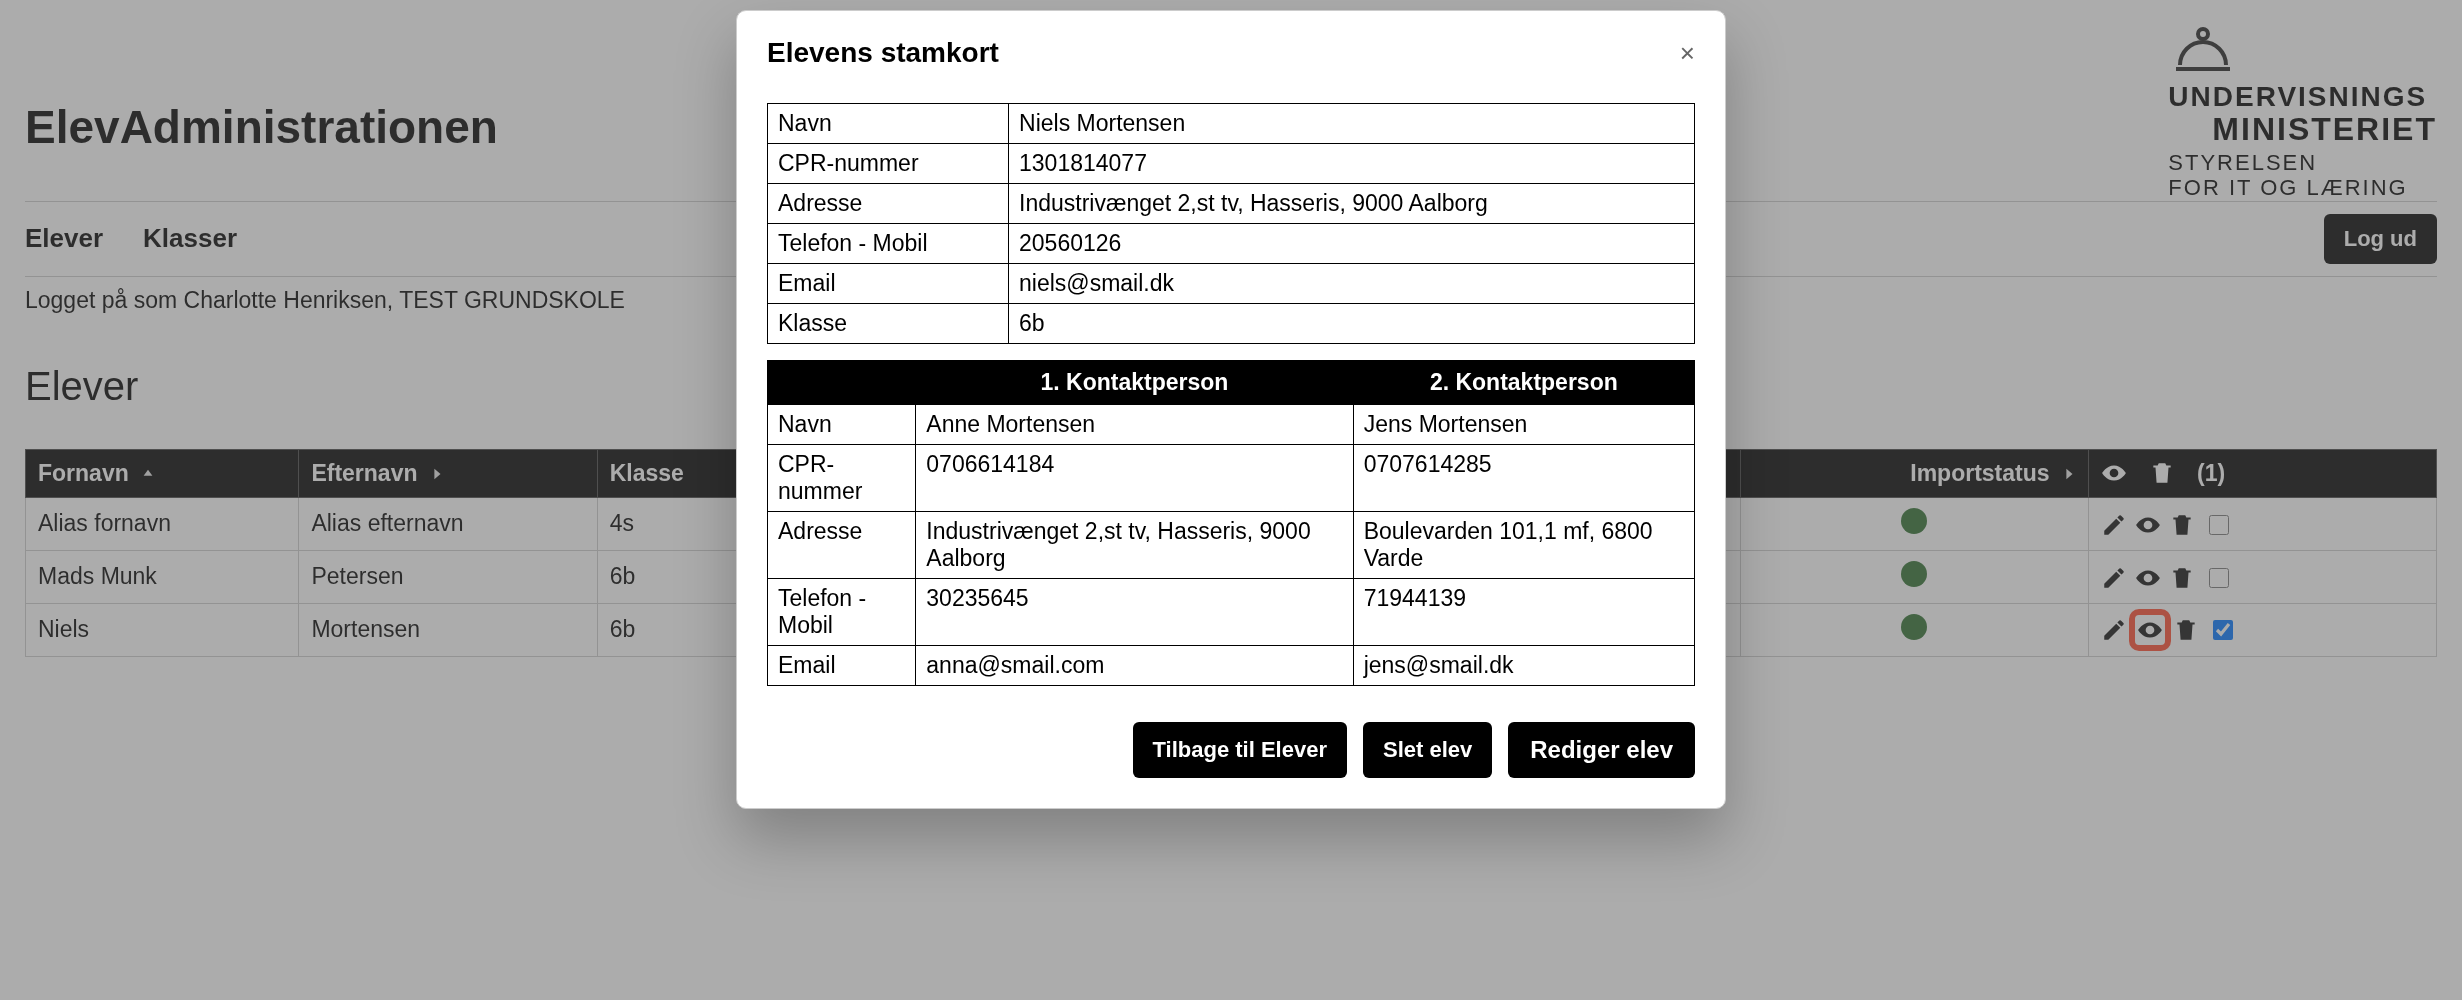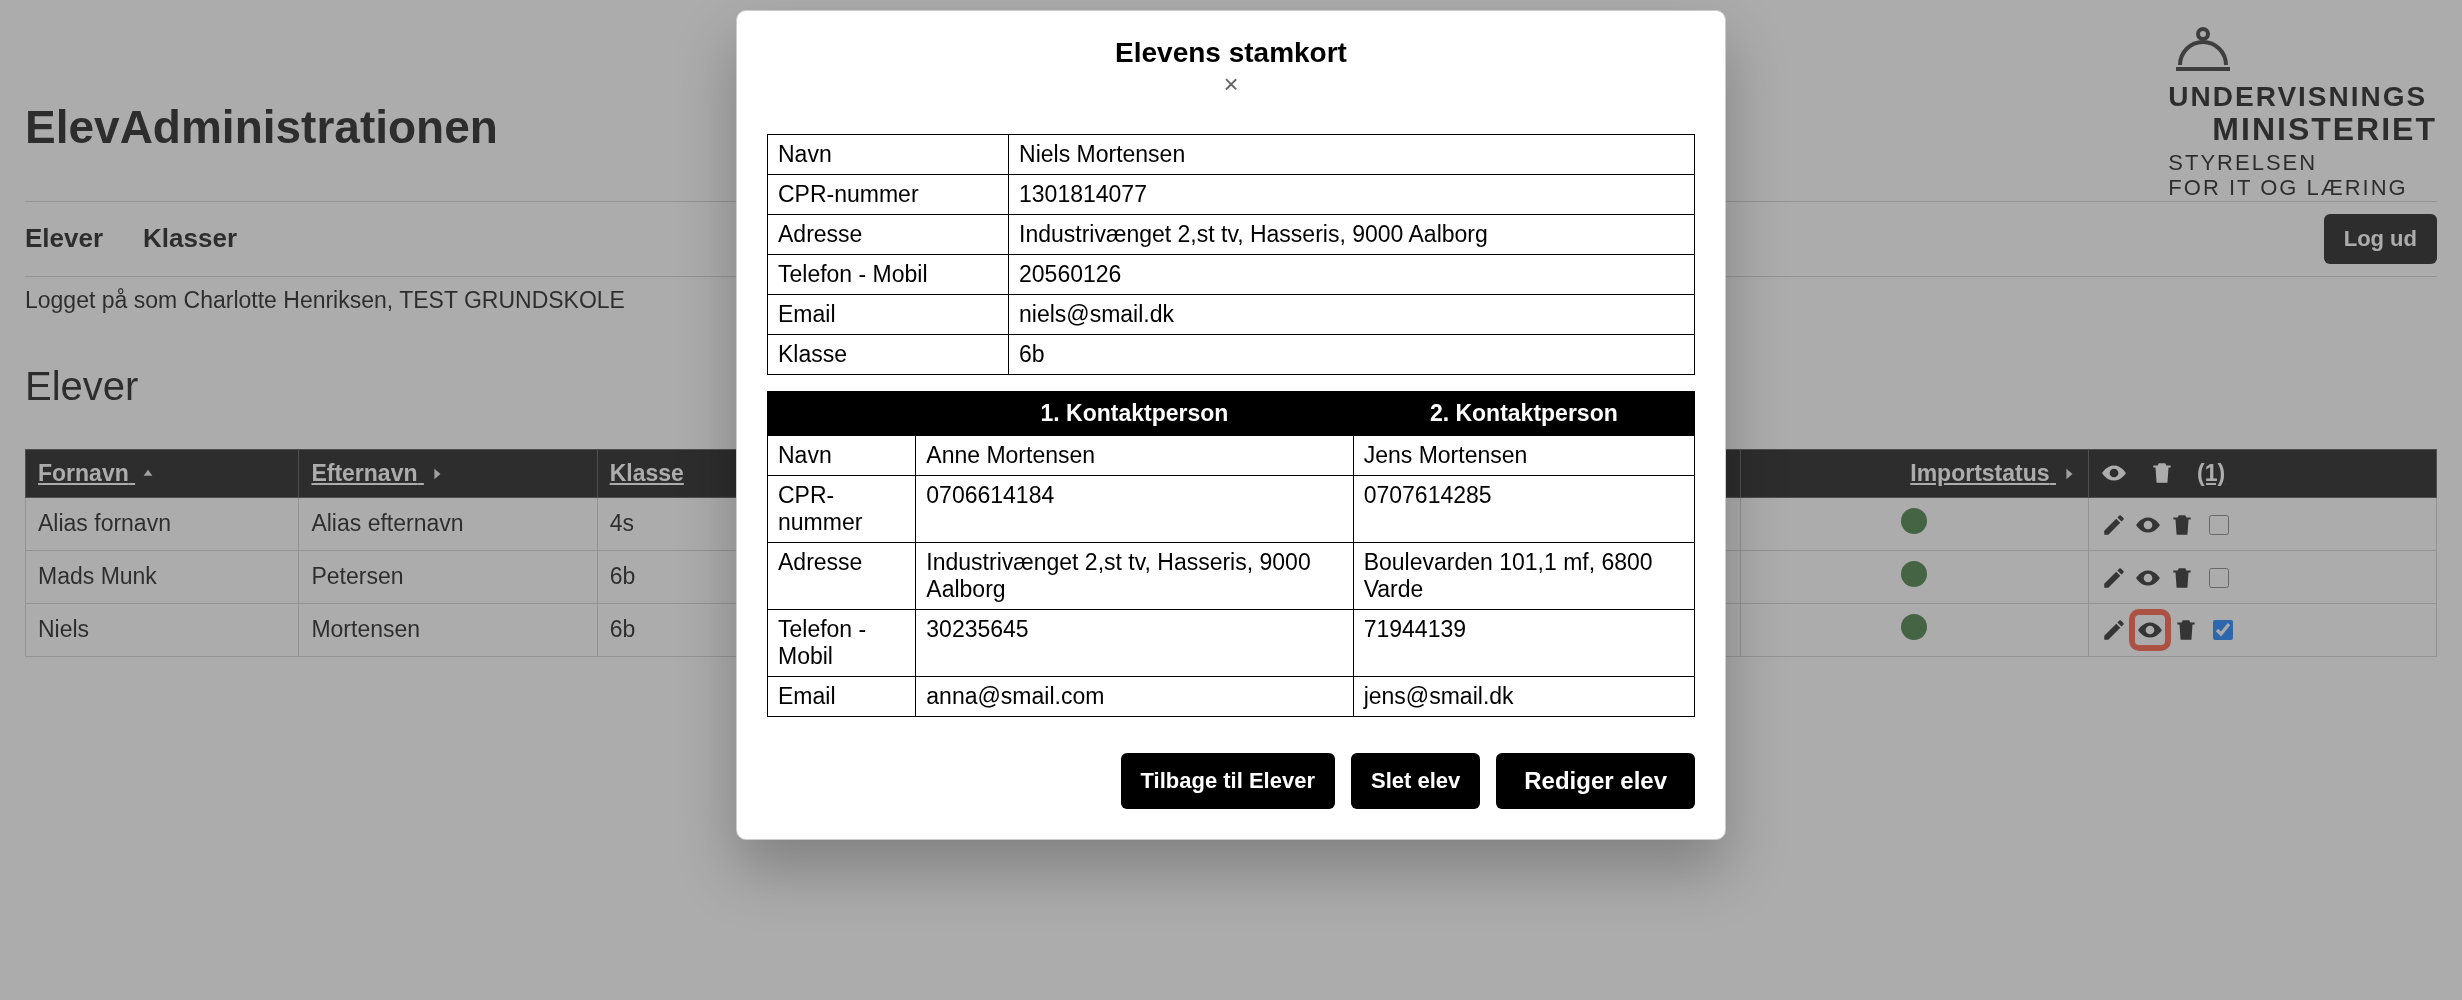--- a/index.html
+++ b/index.html
@@ -91,21 +91,20 @@
       border-collapse: collapse;
       font-size: 23px;
     }
     table.students th {
       background: #000;
       color: #fff;
       text-align: left;
       padding: 10px 12px;
       border: 1px solid #444;
       font-weight: 700;
-      text-decoration: underline;
     }
     table.students td {
       border: 1px solid #ccc;
       padding: 10px 12px;
       vertical-align: middle;
     }
     table.students th .sort-icon { margin-left: 6px; opacity: .9; }
 
     .col-fornavn   { width: 11%; }
     .col-efternavn { width: 12%; }
@@ -159,21 +158,20 @@
       border-radius: 10px;
       box-shadow: 0 30px 60px rgba(0,0,0,.25);
       padding: 26px 30px 30px 30px;
     }
 
     .modal-header {
       display: flex;
       justify-content: space-between;
       align-items: center;
       margin-bottom: 34px;
-      flex-direction: column;
     }
     .modal-title { font-size: 28px; font-weight: 700; }
     .modal-close {
       font-size: 26px; color: #666; cursor: pointer;
       background: none; border: none;
     }
 
     table.info, table.contacts {
       width: 100%;
       border-collapse: collapse;
@@ -198,21 +196,21 @@
     }
     table.contacts th:first-child,
     table.contacts td:first-child { width: 16%; }
     table.contacts th:first-child { background: #000; }
 
     .modal-buttons {
       display: flex; gap: 16px;
       justify-content: flex-end;
       margin-top: 36px;
     }
-    .btn-big { padding: 14px 28px; font-size: 24px; font-weight: 700;
+    .btn-big { padding: 14px 22px; font-size: 24px; font-weight: 700;
       background: #000; color: #fff; border: none; border-radius: 6px; cursor: pointer; }
 
     .import-cell { text-align: center; }
 
     .chevron-icon svg { width: 14px; height: 14px; fill: #fff; display: inline-block; }
 
   </style>
 </head>
 <body>
 

